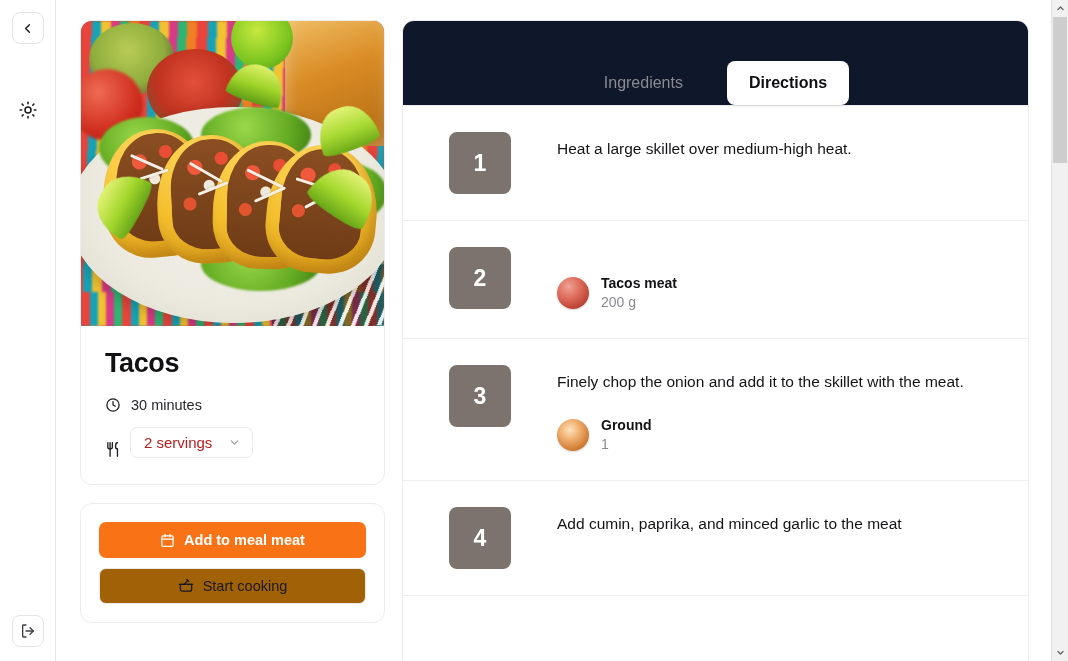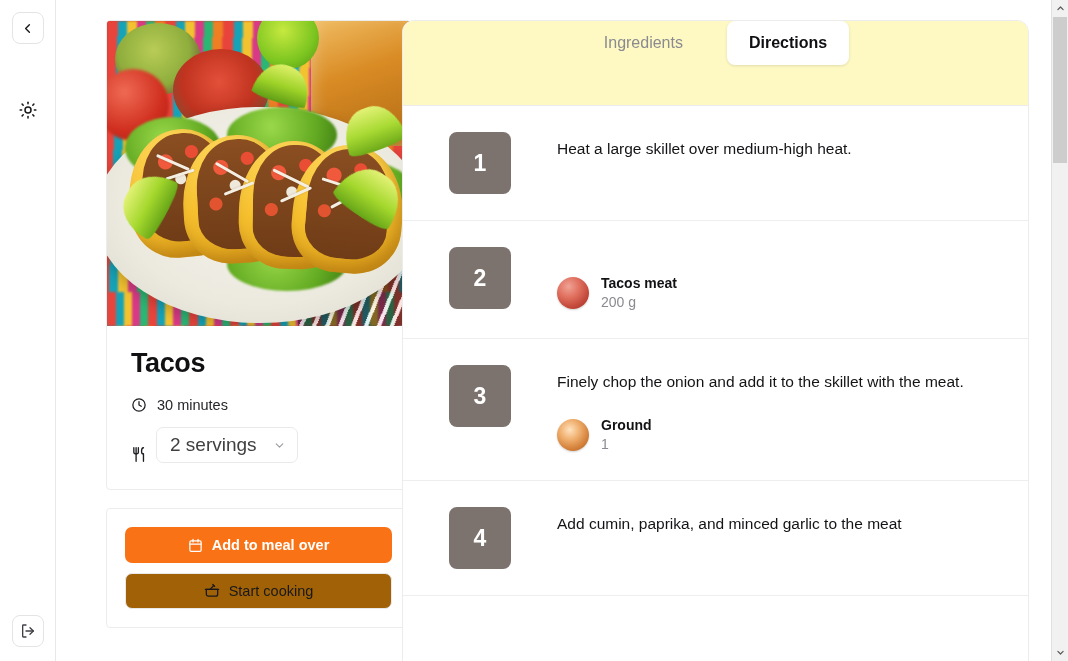--- a/index.html
+++ b/index.html
@@ -52,23 +52,22 @@
     width: 346px;
     flex: 0 0 346px;
     padding: 20px 0 0 24px;
     height: 661px;
     background: #ffffff;
   }
   .card {
     width: 305px;
     background: #ffffff;
     border: 1px solid #ececec;
-    border-radius: 4px;
+    border-radius: 12px;
     overflow: hidden;
-    margin-left: 26px;
   }
   .recipe-card { }
   .hero {
     width: 100%;
     height: 305px;
     position: relative;
     overflow: hidden;
     background: #c8452a;
   }
   
@@ -216,22 +215,22 @@
     margin-top: 18px;
     color: #26262b;
     font-size: 14.5px;
   }
   .meta-row.servings { margin-top: 14px; gap: 8px; }
   .servings-pill {
     display: inline-flex; align-items: center; gap: 16px;
     border: 1px solid #e9e9ec;
     border-radius: 7px;
     padding: 6px 11px 6px 13px;
-    color: #404040;
-    font-size: 19px;
+    color: #b91c1c;
+    font-size: 15px;
     background: #fff;
     cursor: pointer;
   }
 
   .actions-card {
     margin-top: 18px;
     padding: 18px;
   }
   .btn {
     width: 100%;
@@ -265,23 +264,23 @@
   .panel {
     width: 627px;
     border: 1px solid #ececec;
     border-radius: 12px;
     background: #ffffff;
     overflow: hidden;
     height: 700px;
   }
   .tabbar {
     height: 85px;
-    background: #fef9c3;
+    background: #0f172a;
     border-bottom: 1px solid #ececec;
-    display: flex; align-items: flex-start; justify-content: center;
+    display: flex; align-items: flex-end; justify-content: center;
     gap: 22px;
   }
   .tab {
     font-size: 16px;
     padding: 13px 22px;
     border-radius: 8px;
     cursor: pointer;
     color: #8a8a90;
   }
   .tab.active {
@@ -483,21 +482,21 @@
     <div class="card actions-card">
       <div class="btn btn-primary">
         <span>
           <svg width="15" height="15" viewBox="0 0 24 24" fill="none" stroke="#ffffff" stroke-width="2" stroke-linecap="round" stroke-linejoin="round">
               <rect x="3" y="4.5" width="18" height="17" rx="2.2"></rect>
               <line x1="3" y1="9.6" x2="21" y2="9.6"></line>
               <line x1="8" y1="2.3" x2="8" y2="6.2"></line>
               <line x1="16" y1="2.3" x2="16" y2="6.2"></line>
             </svg>
         </span>
-        <span>Add to meal over</span>
+        <span>Add to meal meat</span>
       </div>
       <div class="btn btn-secondary">
         <span>
           <svg width="16" height="16" viewBox="0 0 24 24" fill="none" stroke="#18181b" stroke-width="1.9" stroke-linecap="round" stroke-linejoin="round">
               <path d="M3.5 9.5h17v7.2a3 3 0 0 1-3 3h-11a3 3 0 0 1-3-3z"></path>
               <line x1="2" y1="9.5" x2="22" y2="9.5"></line>
               <path d="M9 9.5 14.8 3.8"></path>
               <path d="M13.2 2.2 16 5"></path>
             </svg>
         </span>

